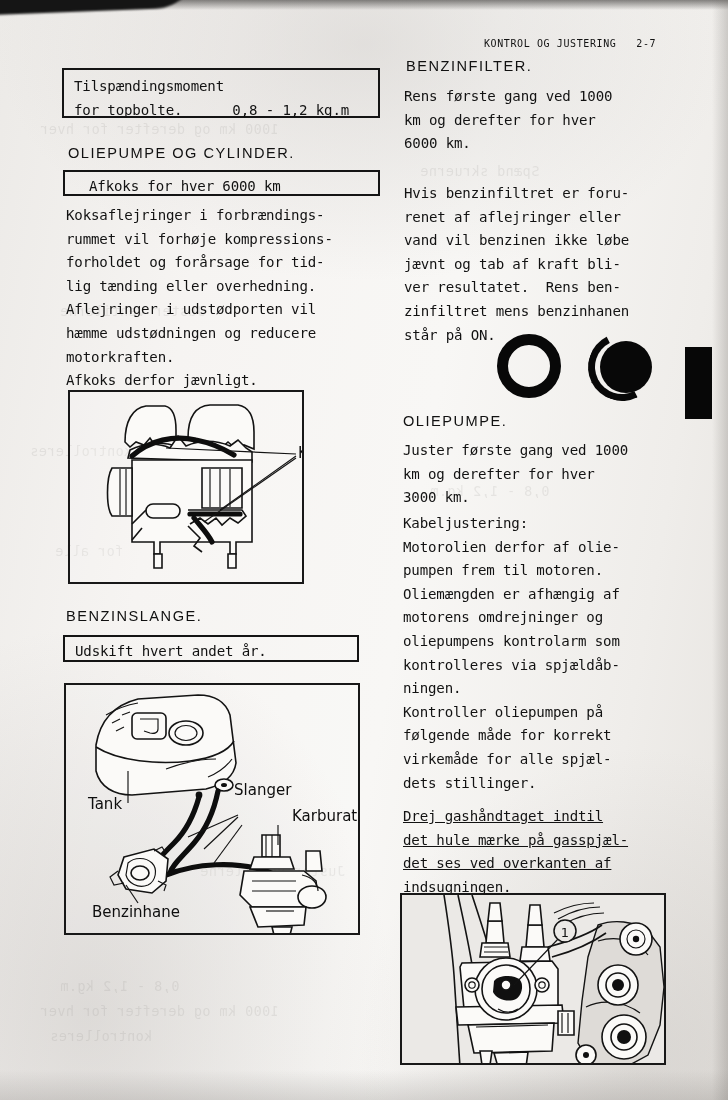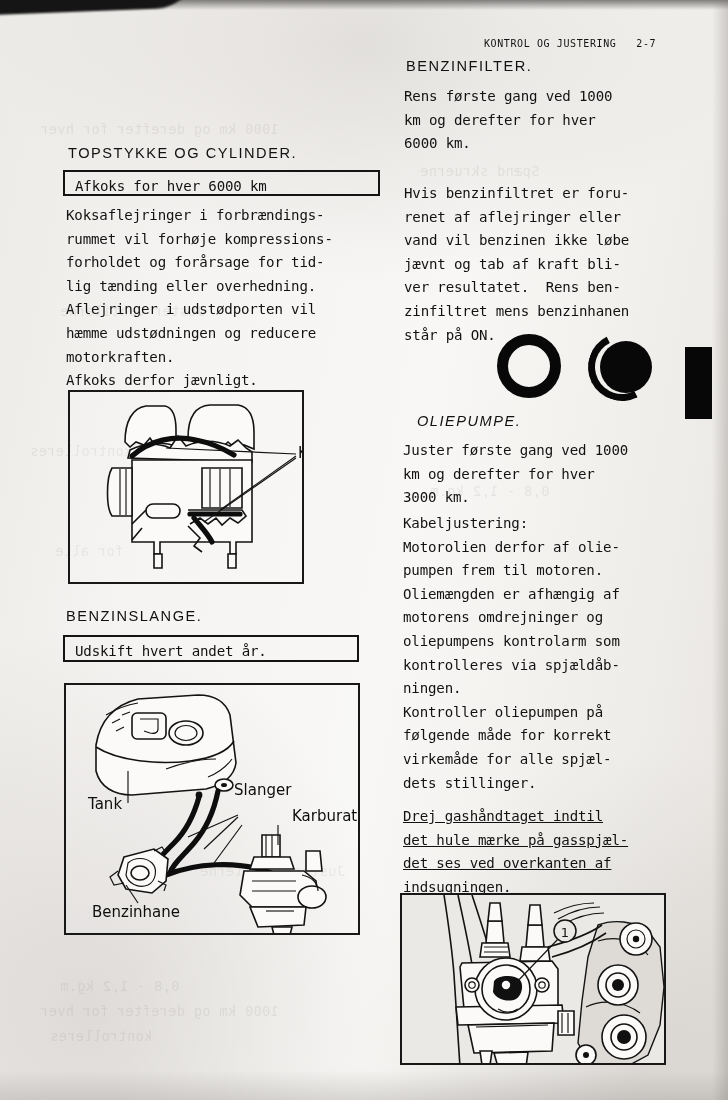--- a/index.html
+++ b/index.html
@@ -170,24 +170,28 @@
   <div class="bleed" style="left:55px; top:540px;">for alle</div>
   <div class="bleed" style="left:420px; top:160px;">Spænd skruerne</div>
   <div class="bleed" style="left:430px; top:480px;">0,8 - 1,2 kg.m</div>
   <div class="bleed" style="left:60px;  top:975px;">0,8 - 1,2 kg.m</div>
   <div class="bleed" style="left:40px;  top:1000px;">1000 km og derefter for hver</div>
   <div class="bleed" style="left:50px;  top:1025px;">kontrolleres</div>
   <div class="bleed" style="left:200px; top:860px;">Juster ventilerne</div>
 
   <div class="head-running" style="left:484px; top:38px;">KONTROL OG JUSTERING   2-7</div>
 
-
-  <div class="sect-head" style="left:68px; top:145px;">TOPSTYKKE OG CYLINDER.</div>
-
-  <div class="spec-box" style="left:63px; top:170px; width:317px; height:26px; padding:3px 0 0 10px;">
+  <div class="spec-box" style="left:62px; top:68px; width:318px; height:50px; padding:5px 0 0 10px;">
+    <div class="ftext">Tilspændingsmoment</div>
+    <div class="ftext">for topbolte.      0,8 - 1,2 kg.m</div>
+  </div>
+
+  <div class="sect-head" style="left:68px; top:145px;">OLIEPUMPE OG CYLINDER.</div>
+
+  <div class="spec-box" style="left:63px; top:170px; width:317px; height:26px; padding:3px 0 0 24px;">
     <div class="ftext">Afkoks for hver 6000 km</div>
   </div>
 
   <div class="ftext" style="left:66px; top:204px;">Koksaflejringer i forbrændings-
 rummet vil forhøje kompressions-
 forholdet og forårsage for tid-
 lig tænding eller overhedning.
 Aflejringer i udstødporten vil
 hæmme udstødningen og reducere
 motorkraften.
@@ -310,21 +314,21 @@
 jævnt og tab af kraft bli-
 ver resultatet.  Rens ben-
 zinfiltret mens benzinhanen
 står på ON.</div>
 
   <div class="blot-ring" style="left:497px; top:334px; width:64px; height:64px;"></div>
   <div class="blot-arc" style="left:588px; top:333px; width:68px; height:68px;"></div>
   <div class="blot-disc" style="left:600px; top:341px; width:52px; height:52px;"></div>
   <div class="blot-rect" style="left:685px; top:347px; width:27px; height:72px;"></div>
 
-  <div class="sect-head" style="left:417px; top:413px;font-style:italic;">OLIEPUMPE.</div>
+  <div class="sect-head" style="left:403px; top:413px;">OLIEPUMPE.</div>
 
   <div class="ftext" style="left:403px; top:439px;">Juster første gang ved 1000
 km og derefter for hver
 3000 km.</div>
 
   <div class="ftext" style="left:403px; top:512px;">Kabeljustering:
 Motorolien derfor af olie-
 pumpen frem til motoren.
 Oliemængden er afhængig af
 motorens omdrejninger og

